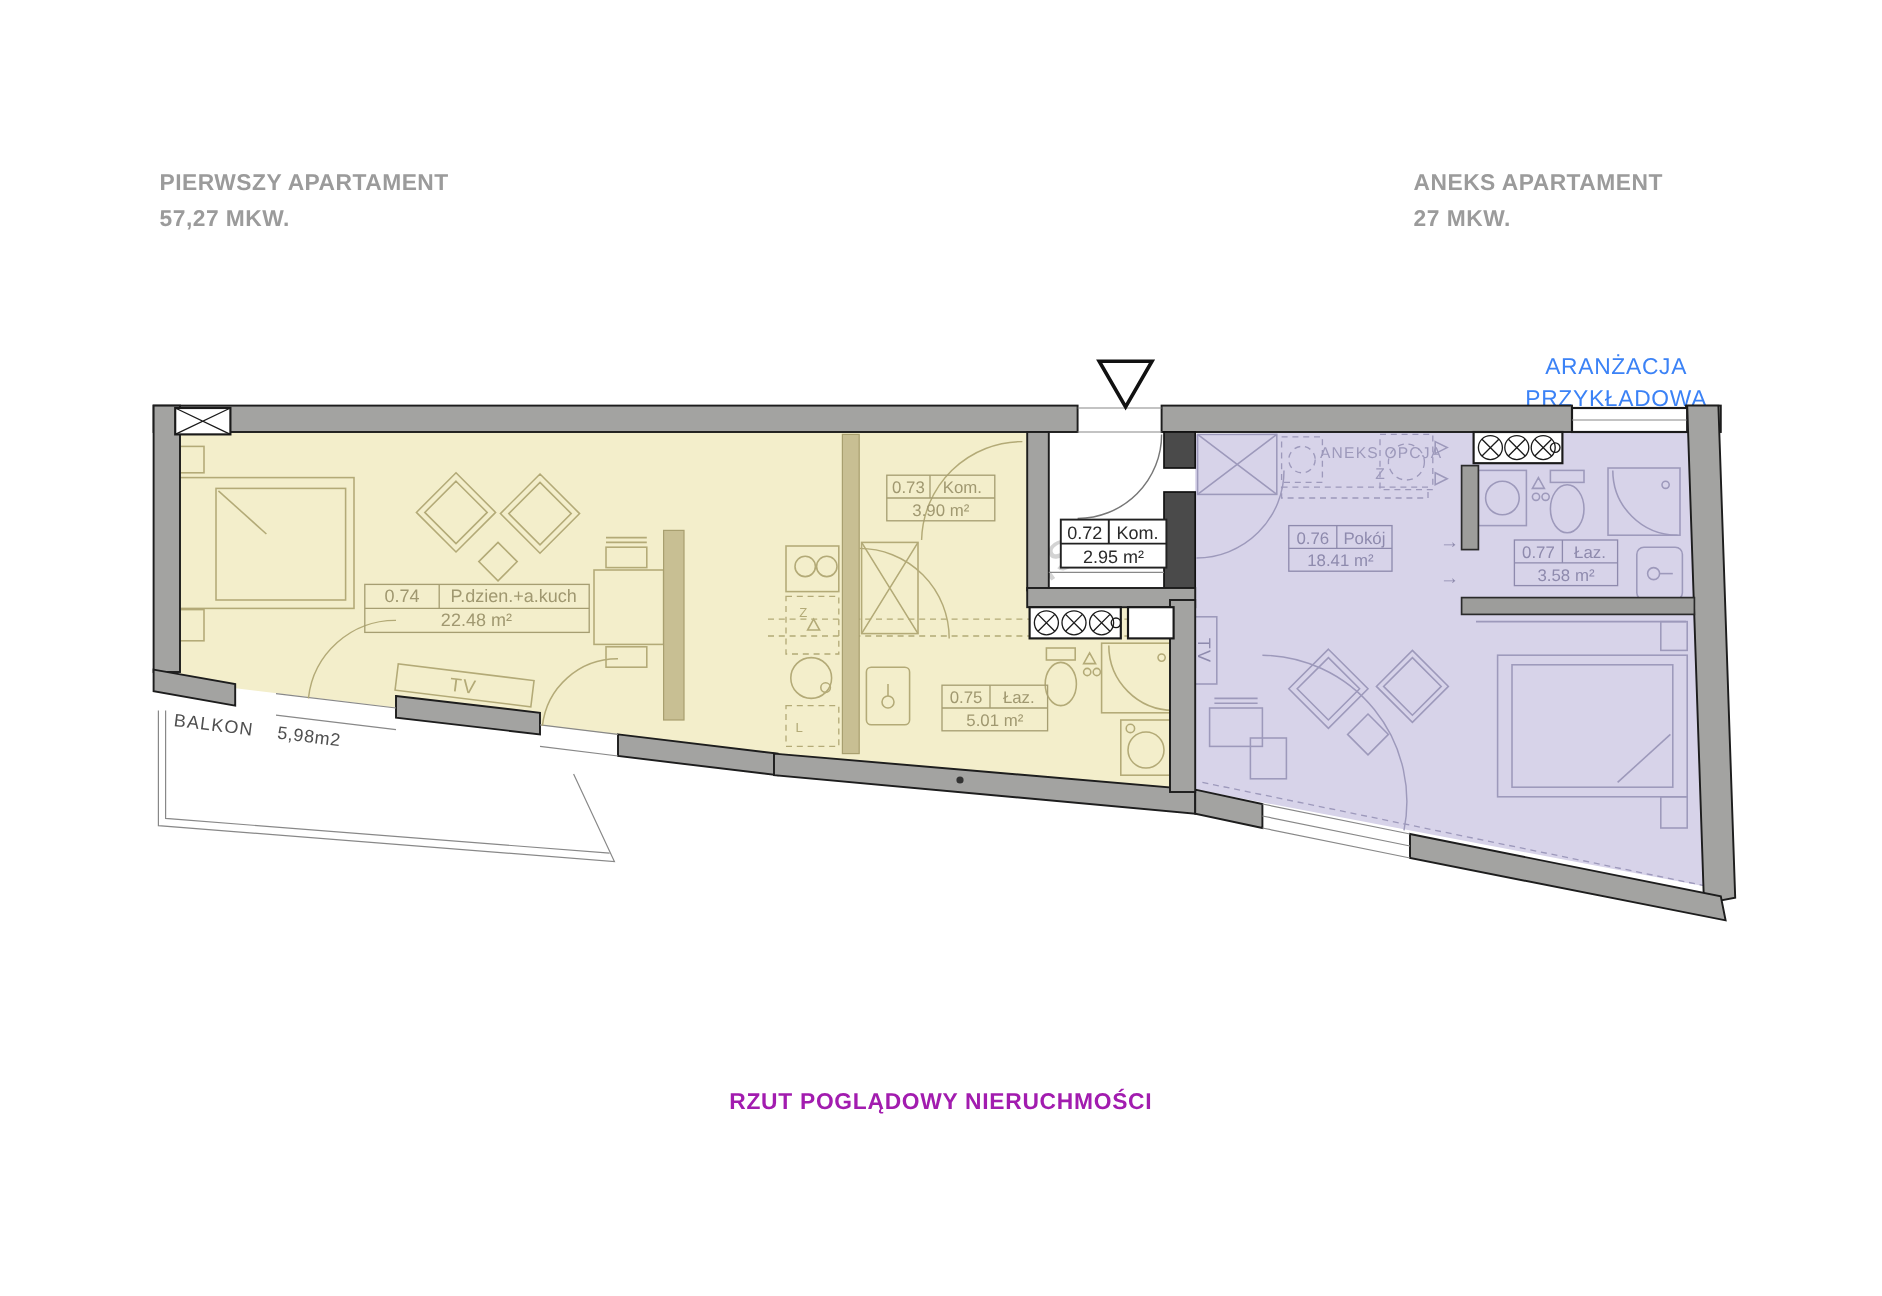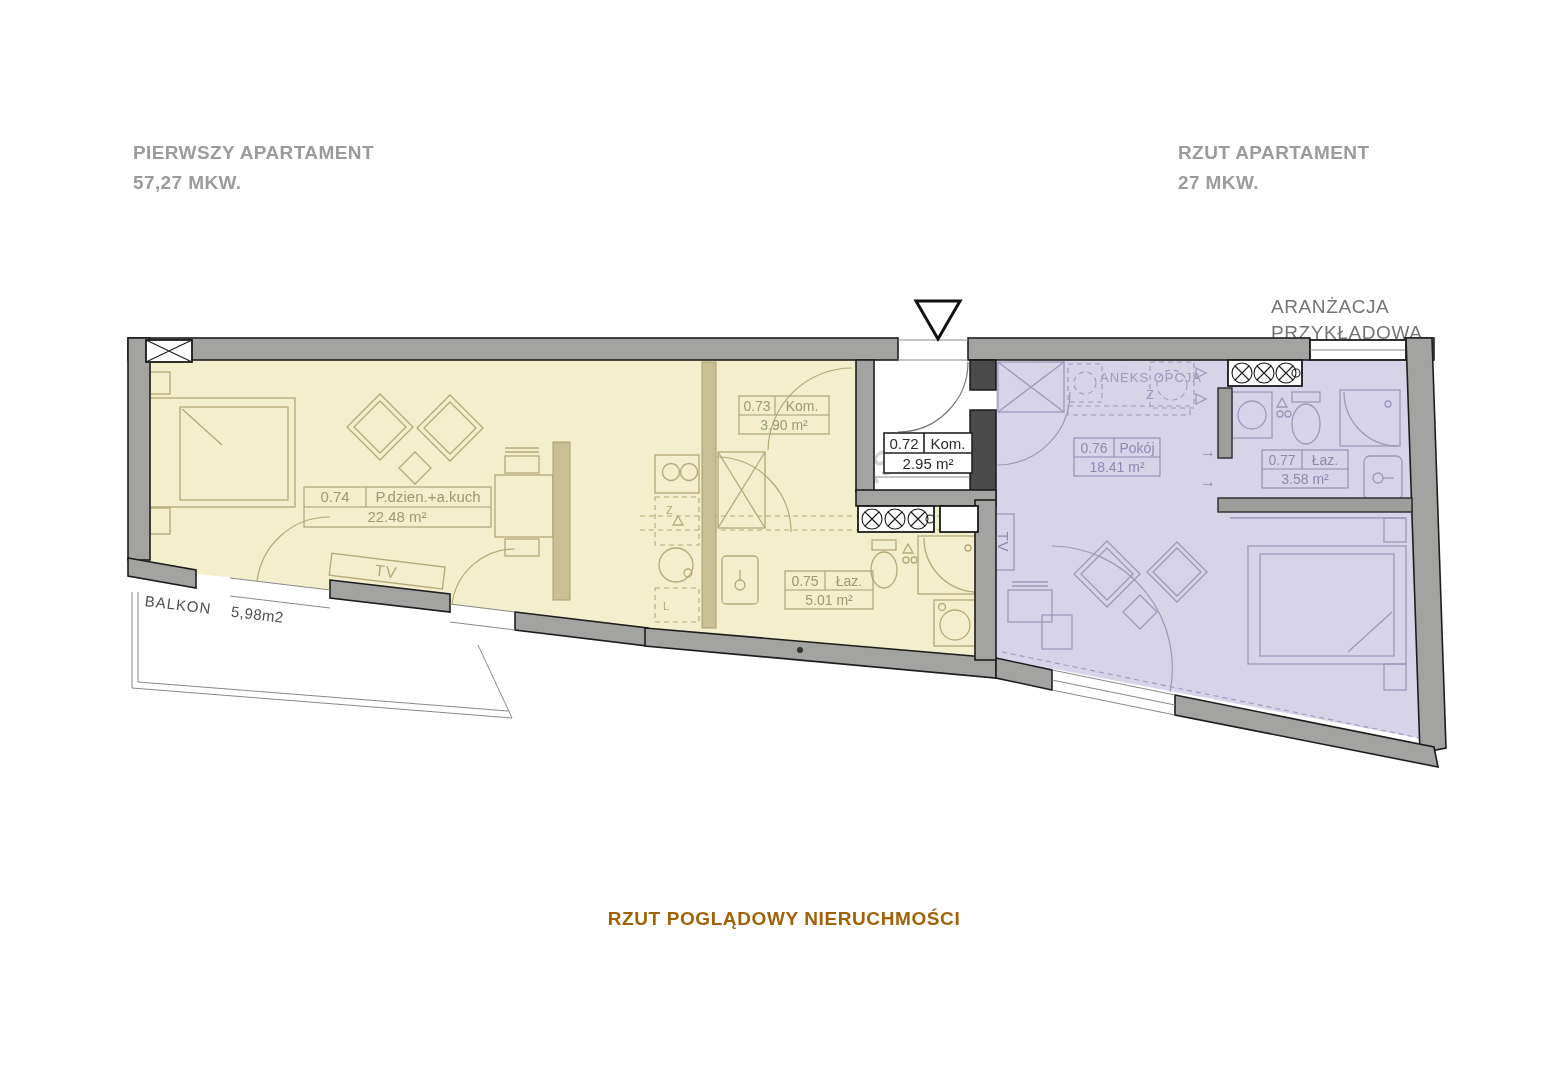--- a/index.html
+++ b/index.html
@@ -1,23 +1,23 @@
 <!DOCTYPE html>
 <html><head>
 <meta charset="utf-8">
 <style>
   html,body{margin:0;padding:0;background:#ffffff;}
   .canvas{position:relative;width:1568px;height:1076px;background:#fff;
           font-family:"Liberation Sans",sans-serif;overflow:hidden;}
   .hdr{position:absolute;color:#9b9b9b;font-weight:bold;font-size:19px;
        letter-spacing:.4px;line-height:30px;white-space:nowrap;}
-  .note{position:absolute;left:1271px;top:294px;color:#737373;font-size:19px;
-        line-height:26px;letter-spacing:.6px;white-space:nowrap;}
+  .note{position:absolute;left:1271px;top:294px;color:#3b82f6;font-size:19px;
+        line-height:26px;letter-spacing:.6px;white-space:nowrap;text-align:center;}
   .caption{position:absolute;left:0;right:0;top:908px;text-align:center;
-           color:#a16207;font-weight:bold;font-size:19px;letter-spacing:.6px;}
+           color:#a21caf;font-weight:bold;font-size:19px;letter-spacing:.6px;}
   .balkon{position:absolute;left:146px;top:592px;transform:rotate(7deg);
           transform-origin:0 0;color:#4f4f4f;font-size:15px;letter-spacing:1px;}
   .balkon .area{margin-left:20px;letter-spacing:.5px;}
   .wm{position:absolute;left:642px;top:486px;width:340px;text-align:center;
       transform:rotate(-36deg);font-size:45px;color:#9e9e9e;opacity:.45;
       letter-spacing:2px;}
   svg{position:absolute;left:0;top:0;}
   .wall{fill:#a3a3a1;stroke:#1d1d1d;stroke-width:1.6;}
   .wallD{fill:#4a4a4a;stroke:#111;stroke-width:1.4;}
   .wallP{fill:#9d9d9b;stroke:#2a2a2a;stroke-width:1.4;}
@@ -49,21 +49,21 @@
 </head>
 <body>
 
 <div class="canvas">
 
   <div class="hdr" style="left:133px;top:138px;">
     <div>PIERWSZY APARTAMENT</div>
     <div>57,27 MKW.</div>
   </div>
   <div class="hdr" style="left:1178px;top:138px;">
-    <div>RZUT APARTAMENT</div>
+    <div>ANEKS APARTAMENT</div>
     <div>27 MKW.</div>
   </div>
   <div class="note">
     <div>ARANŻACJA</div>
     <div>PRZYKŁADOWA</div>
   </div>
   <div class="caption">RZUT POGLĄDOWY NIERUCHMOŚCI</div>
   <div class="balkon">
     <span>BALKON</span><span class="area">5,98m2</span>
   </div>

